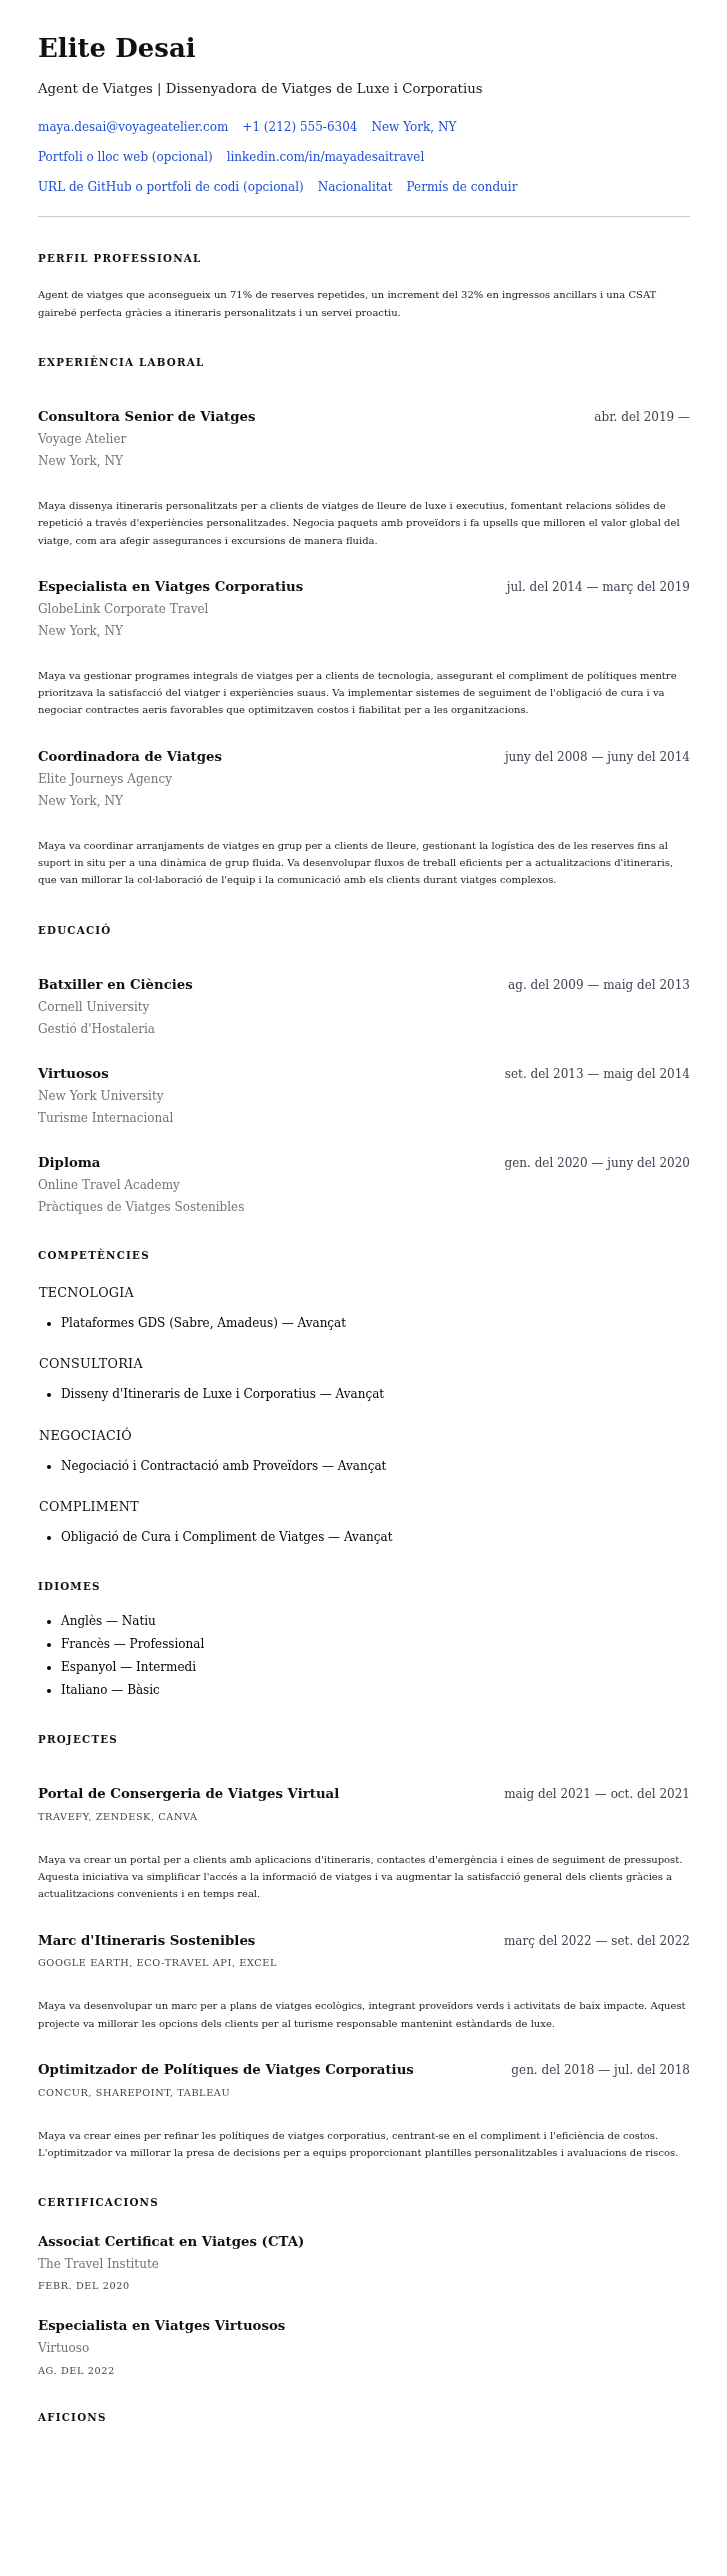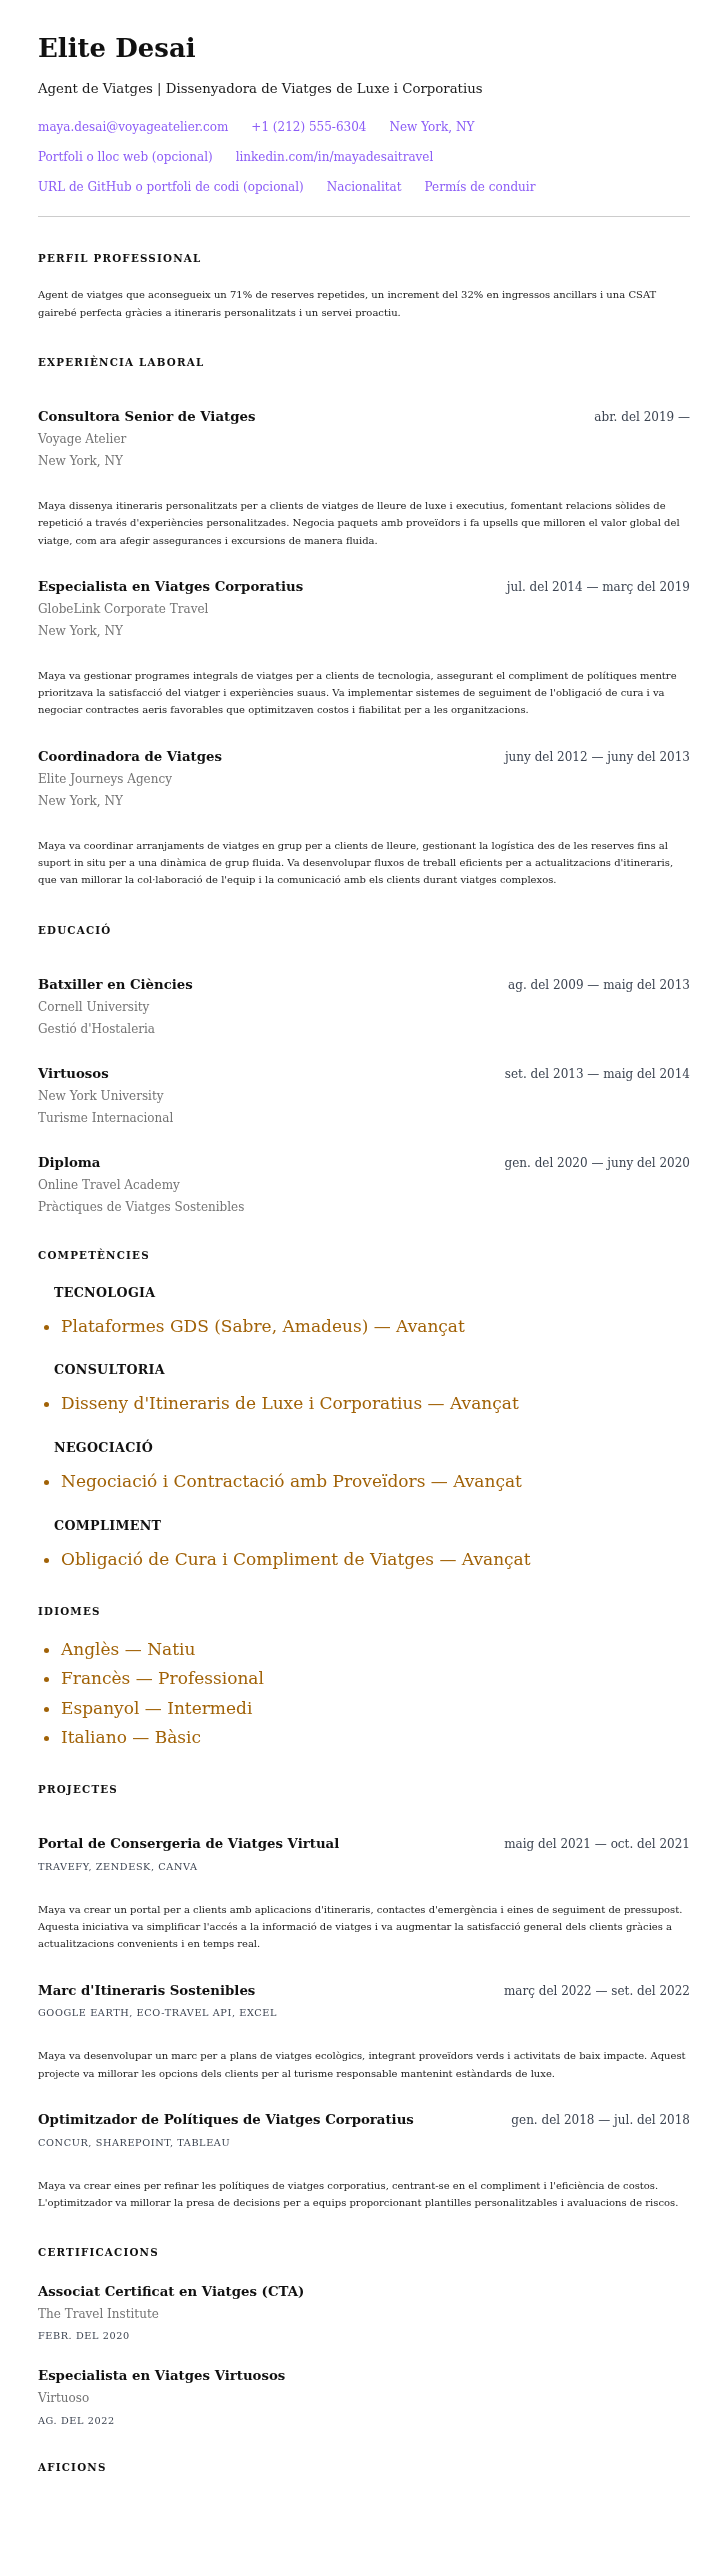--- a/index.html
+++ b/index.html
@@ -26,24 +26,24 @@
     line-height: 1.1;
     color: #111111;
   }
   .subtitle {
     font-size: 13.3px;
     margin: 0 0 24px 0;
     color: #1b1b1b;
   }
   .contact-row {
     display: flex;
-    gap: 23px;
+    gap: 14px;
     font-size: 12px;
     margin: 0 0 16.4px 0;
-    color: #8b5cf6;
+    color: #1d4ed8;
     flex-wrap: wrap;
   }
   hr.rule {
     border: none;
     border-top: 1.2px solid #cccccc;
     margin: 22px 0 0 0;
   }
   section {
     margin-top: 35px;
   }
@@ -88,33 +88,33 @@
     font-size: 9.7px;
     letter-spacing: 0.6px;
     color: #3b4350;
     margin: 9.7px 0 0 0;
   }
   .desc { margin-top: 29px; }
   .skill-group { margin-top: 25.5px; }
   .skill-group:first-of-type { margin-top: 24px; }
   h3.group-heading {
     font-size: 12.7px;
-    font-weight: 700;
+    font-weight: 400;
     letter-spacing: 0.3px;
-    margin: 16px;
+    margin: 1px;
     color: #111111;
   }
   ul.dot-list {
     list-style: disc;
     margin: 16px 0 0 0;
     padding: 0 0 0 23px;
   }
   ul.dot-list li {
-    font-size: 17px;
-    color: #a16207;
+    font-size: 12px;
+    color: #000000;
     line-height: 1.25;
   }
   ul.dot-list li + li { margin-top: 8px; }
   .cert-entry { margin-top: 27px; }
   .cert-entry:first-of-type { margin-top: 25.5px; }
 </style>
 </head>
 <body>
 
 <div class="page">
@@ -165,21 +165,21 @@
         <span class="entry-date">jul. del 2014 — març del 2019</span>
       </div>
       <p class="meta">GlobeLink Corporate Travel</p>
       <p class="meta">New York, NY</p>
       <p class="body-text desc">Maya va gestionar programes integrals de viatges per a clients de tecnologia, assegurant el compliment de polítiques mentre prioritzava la satisfacció del viatger i experiències suaus. Va implementar sistemes de seguiment de l'obligació de cura i va negociar contractes aeris favorables que optimitzaven costos i fiabilitat per a les organitzacions.</p>
     </article>
 
     <article class="entry">
       <div class="entry-head">
         <h3 class="entry-title">Coordinadora de Viatges</h3>
-        <span class="entry-date">juny del 2012 — juny del 2013</span>
+        <span class="entry-date">juny del 2008 — juny del 2014</span>
       </div>
       <p class="meta">Elite Journeys Agency</p>
       <p class="meta">New York, NY</p>
       <p class="body-text desc">Maya va coordinar arranjaments de viatges en grup per a clients de lleure, gestionant la logística des de les reserves fins al suport in situ per a una dinàmica de grup fluida. Va desenvolupar fluxos de treball eficients per a actualitzacions d'itineraris, que van millorar la col·laboració de l'equip i la comunicació amb els clients durant viatges complexos.</p>
     </article>
   </section>
 
   <section>
     <h2 class="sec-heading">EDUCACIÓ</h2>
 

